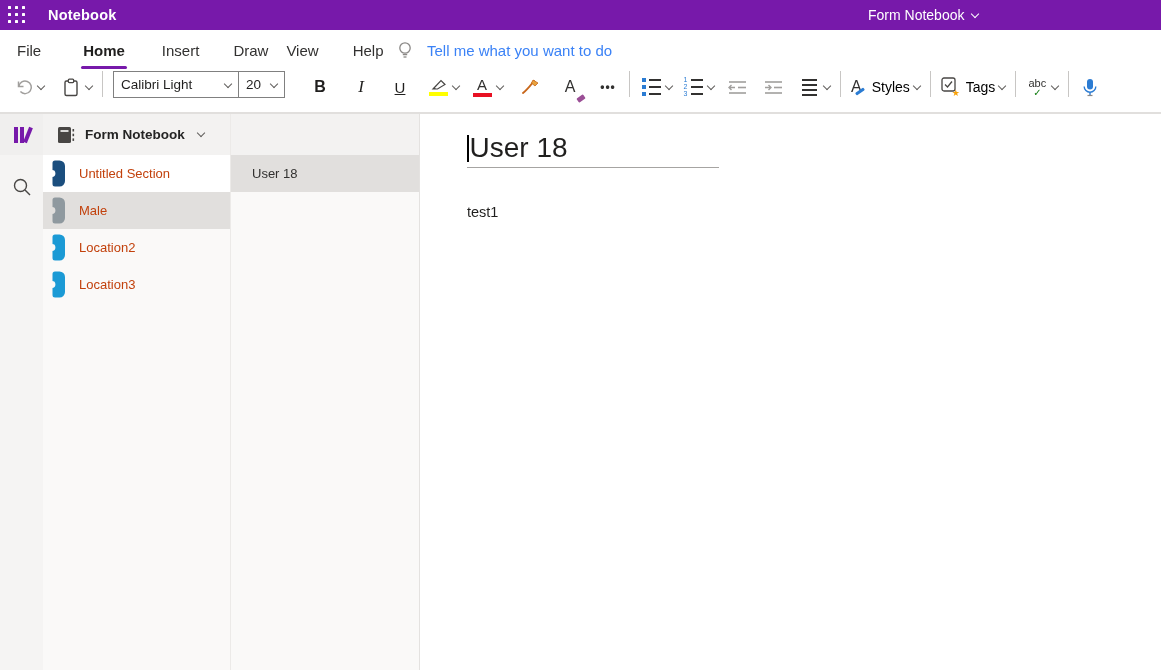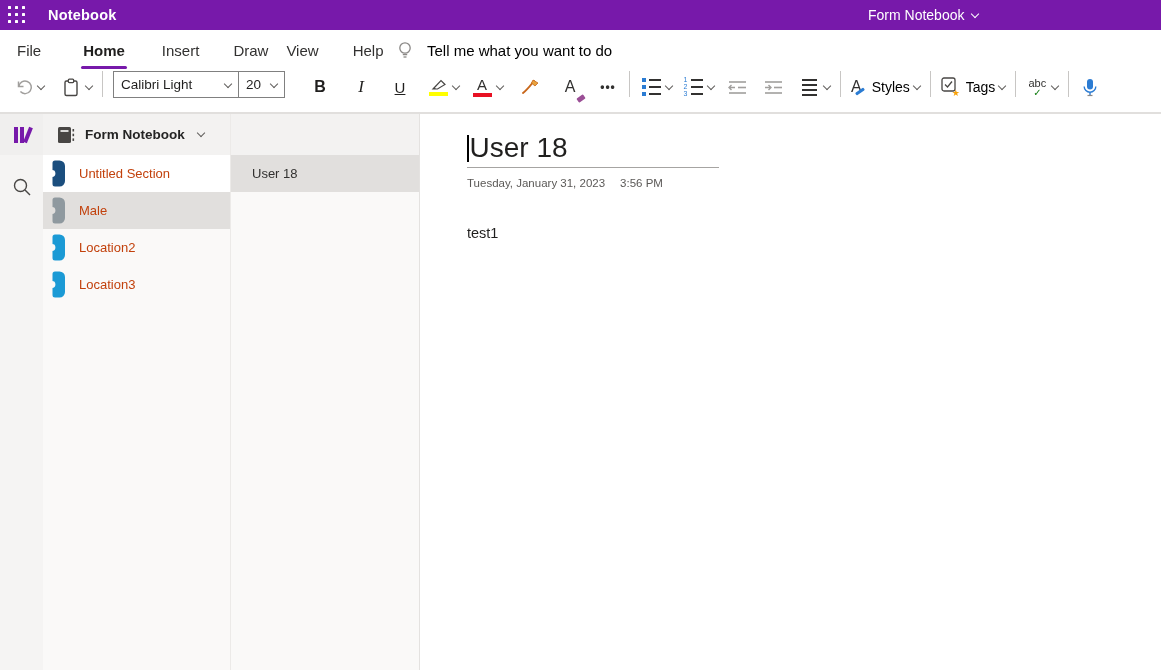--- a/index.html
+++ b/index.html
@@ -30,21 +30,21 @@
   .mi-file   { margin-left:15px; }
   .mi-home   { margin-left:38px; font-weight:700; color:#201f1e; }
   .mi-insert { margin-left:33px; }
   .mi-draw   { margin-left:30px; }
   .mi-view   { margin-left:14px; }
   .mi-help   { margin-left:30px; }
   .mi-home::after { content:""; position:absolute; left:0; right:0; bottom:2px;
                     height:3px; background:#7719aa; border-radius:2px; }
   .tellme { position:absolute; left:396px; top:0; height:41px; display:flex;
             align-items:center; gap:13px; cursor:text; }
-  .tellme span { font-size:15px; color:#000000; }
+  .tellme span { font-size:15px; color:#3b82f6; }
 
   
   .toolbar { position:absolute; left:0; top:71px; width:1161px; height:43px;
              background:#fff; border-bottom:2px solid #e1dfdd;
              display:flex; align-items:flex-start; white-space:nowrap; }
   .tbtn { border:none; background:transparent; display:inline-flex; align-items:center;
           justify-content:center; height:32px; min-width:22px; cursor:pointer;
           font-family:"Liberation Sans", sans-serif; position:relative; }
   .split { display:inline-flex; align-items:center; gap:4px; }
   .sep { width:1px; height:26px; background:#c8c6c4; margin:0 10px; }
@@ -390,20 +390,17 @@
       </div>
     </div>
 
     <div class="content">
       <div class="title-block">
         <h1>
           <span class="caret"></span>
           <span>User 18</span>
         </h1>
       </div>
-      <div class="dateline">
-        <span>Tuesday, January 31, 2023</span><span class="time">3:56 PM</span>
-      </div>
       <div class="note-body">test1</div>
     </div>
 
   </div>
 </div>
 
 </body></html>

